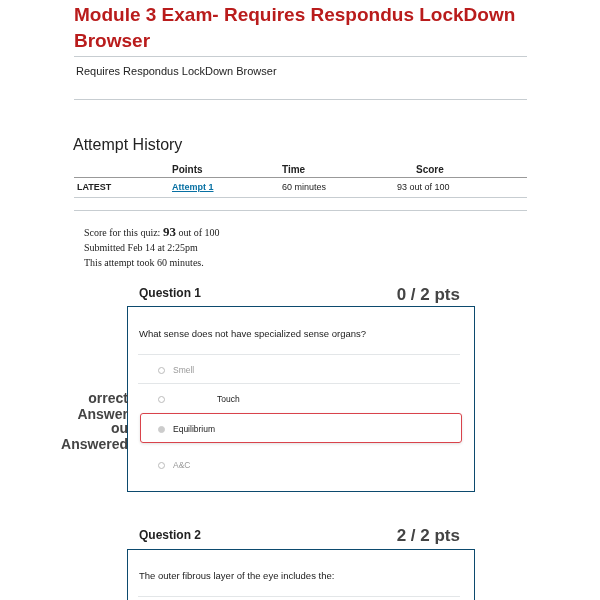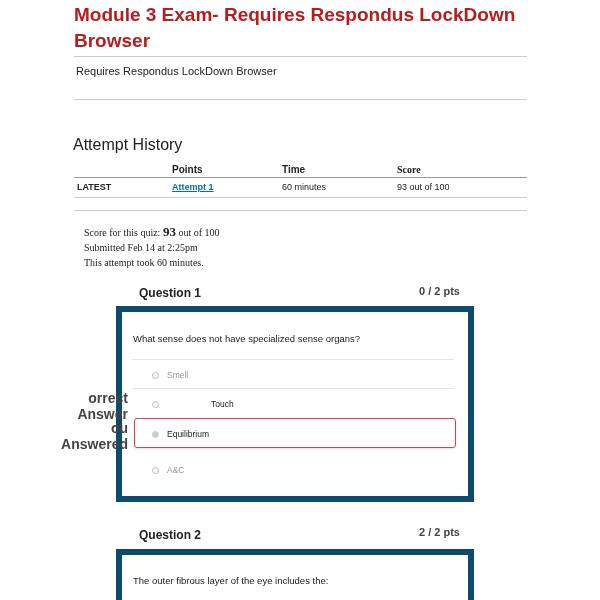--- a/index.html
+++ b/index.html
@@ -9,22 +9,22 @@
   .meta { position:absolute; left:76px; top:64px; font-size:11px; color:#222; line-height:15px; }
   .meta b { font-weight:bold; }
   .meta span.item { margin-right:22px; }
   .ah-title { position:absolute; left:73px; top:136px; font-size:16px; color:#222; }
   .th { position:absolute; top:164px; font-size:10px; font-weight:bold; color:#222; }
   .td { position:absolute; top:182px; font-size:9px; color:#222; }
   .link { color:#0770a3; text-decoration:underline; font-weight:bold; }
   .score-info { position:absolute; left:84px; top:224px; font-size:10px; line-height:15px; color:#222;font-family:Liberation Serif, serif; }
   .score-info .big { font-size:13px; font-weight:bold; }
   .qhead { position:absolute; left:139px; font-size:12px; font-weight:bold; color:#222; }
-  .qpts { position:absolute; right:140px; font-size:11px; font-weight:bold; color:#444; }
-  .qbox { position:absolute; left:116px; width:346px; border:6px solid #0c4a6e; background:#fff; }
+  .qpts { position:absolute; right:140px; font-size:17px; font-weight:bold; color:#444; }
+  .qbox { position:absolute; left:127px; width:346px; border:1px solid #0c4a6e; background:#fff; }
   .qtext { position:absolute; left:11px; font-size:9.5px; color:#222; }
   .sep { position:absolute; left:10px; width:322px; height:1px; background:#e3e6e8; }
   .ans { position:absolute; left:30px; font-size:8.5px; color:#222; display:flex; align-items:center; }
   .ans.dim { color:#999; }
   .radio { width:7px; height:7px; border:1px solid #bbb; border-radius:50%; margin-right:8px; display:inline-block; box-sizing:border-box; }
   .radio.filled { background:#ccc; border-color:#ccc; }
   .sel-box { position:absolute; left:12px; width:320px; height:28px; border:1.5px solid #d9434b; border-radius:3px; box-shadow:0 1px 3px rgba(0,0,0,0.12); }
   .side-label { position:absolute; left:60px; font-size:14px; font-weight:bold; color:#444; text-align:right; width:68px; }
 </style>
 </head>
@@ -34,21 +34,21 @@
 <div class="hr" style="top:56px;"></div>
 
 <div class="meta">
   <div>Requires Respondus LockDown Browser</div>
 </div>
 <div class="hr" style="top:99px;"></div>
 
 <div class="ah-title">Attempt History</div>
 <div class="th" style="left:172px;">Points</div>
 <div class="th" style="left:282px;">Time</div>
-<div class="th" style="left:397px;font-family:Liberation Serif, serif;">Score</div>
+<div class="th" style="left:416px;">Score</div>
 <div class="hr" style="top:177px;background:#999;"></div>
 <div>
   <div class="td" style="left:77px;font-weight:bold;">LATEST</div>
   <div class="td link" style="left:172px;">Attempt 1</div>
   <div class="td" style="left:282px;">60 minutes</div>
   <div class="td" style="left:397px;">93 out of 100</div>
 </div>
 <div class="hr" style="top:197px;"></div>
 <div class="hr" style="top:210px;"></div>
 

